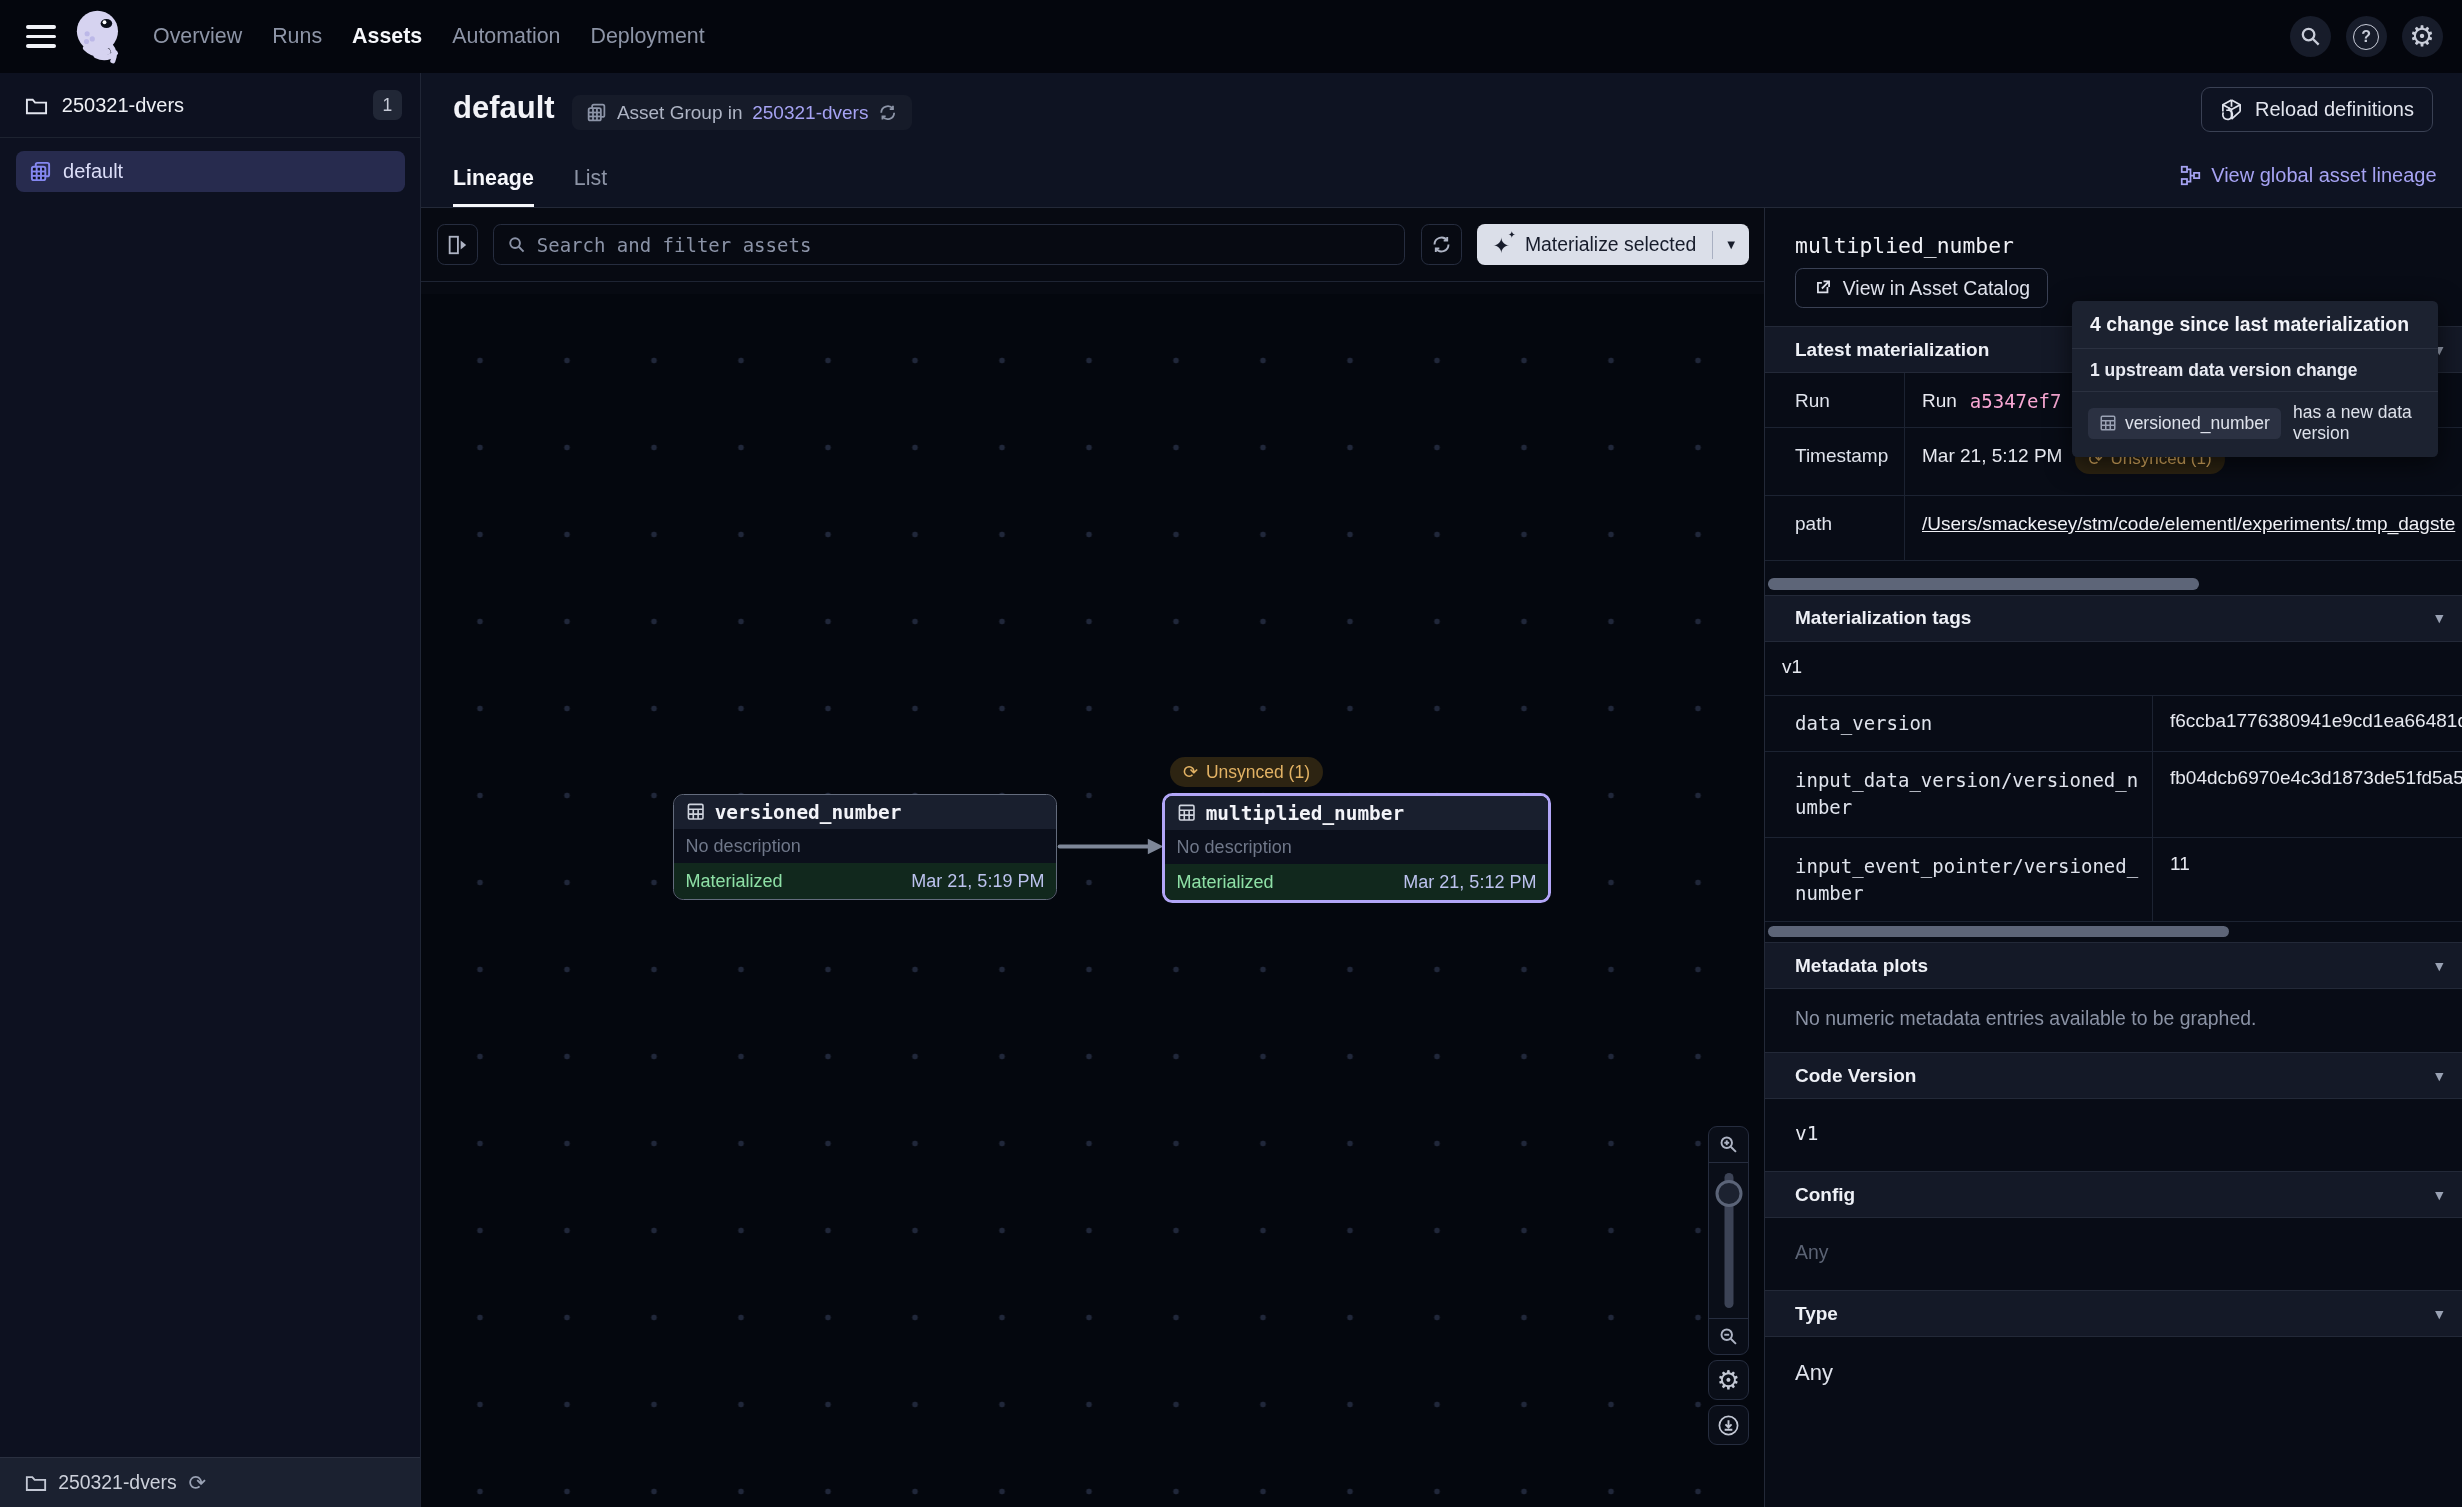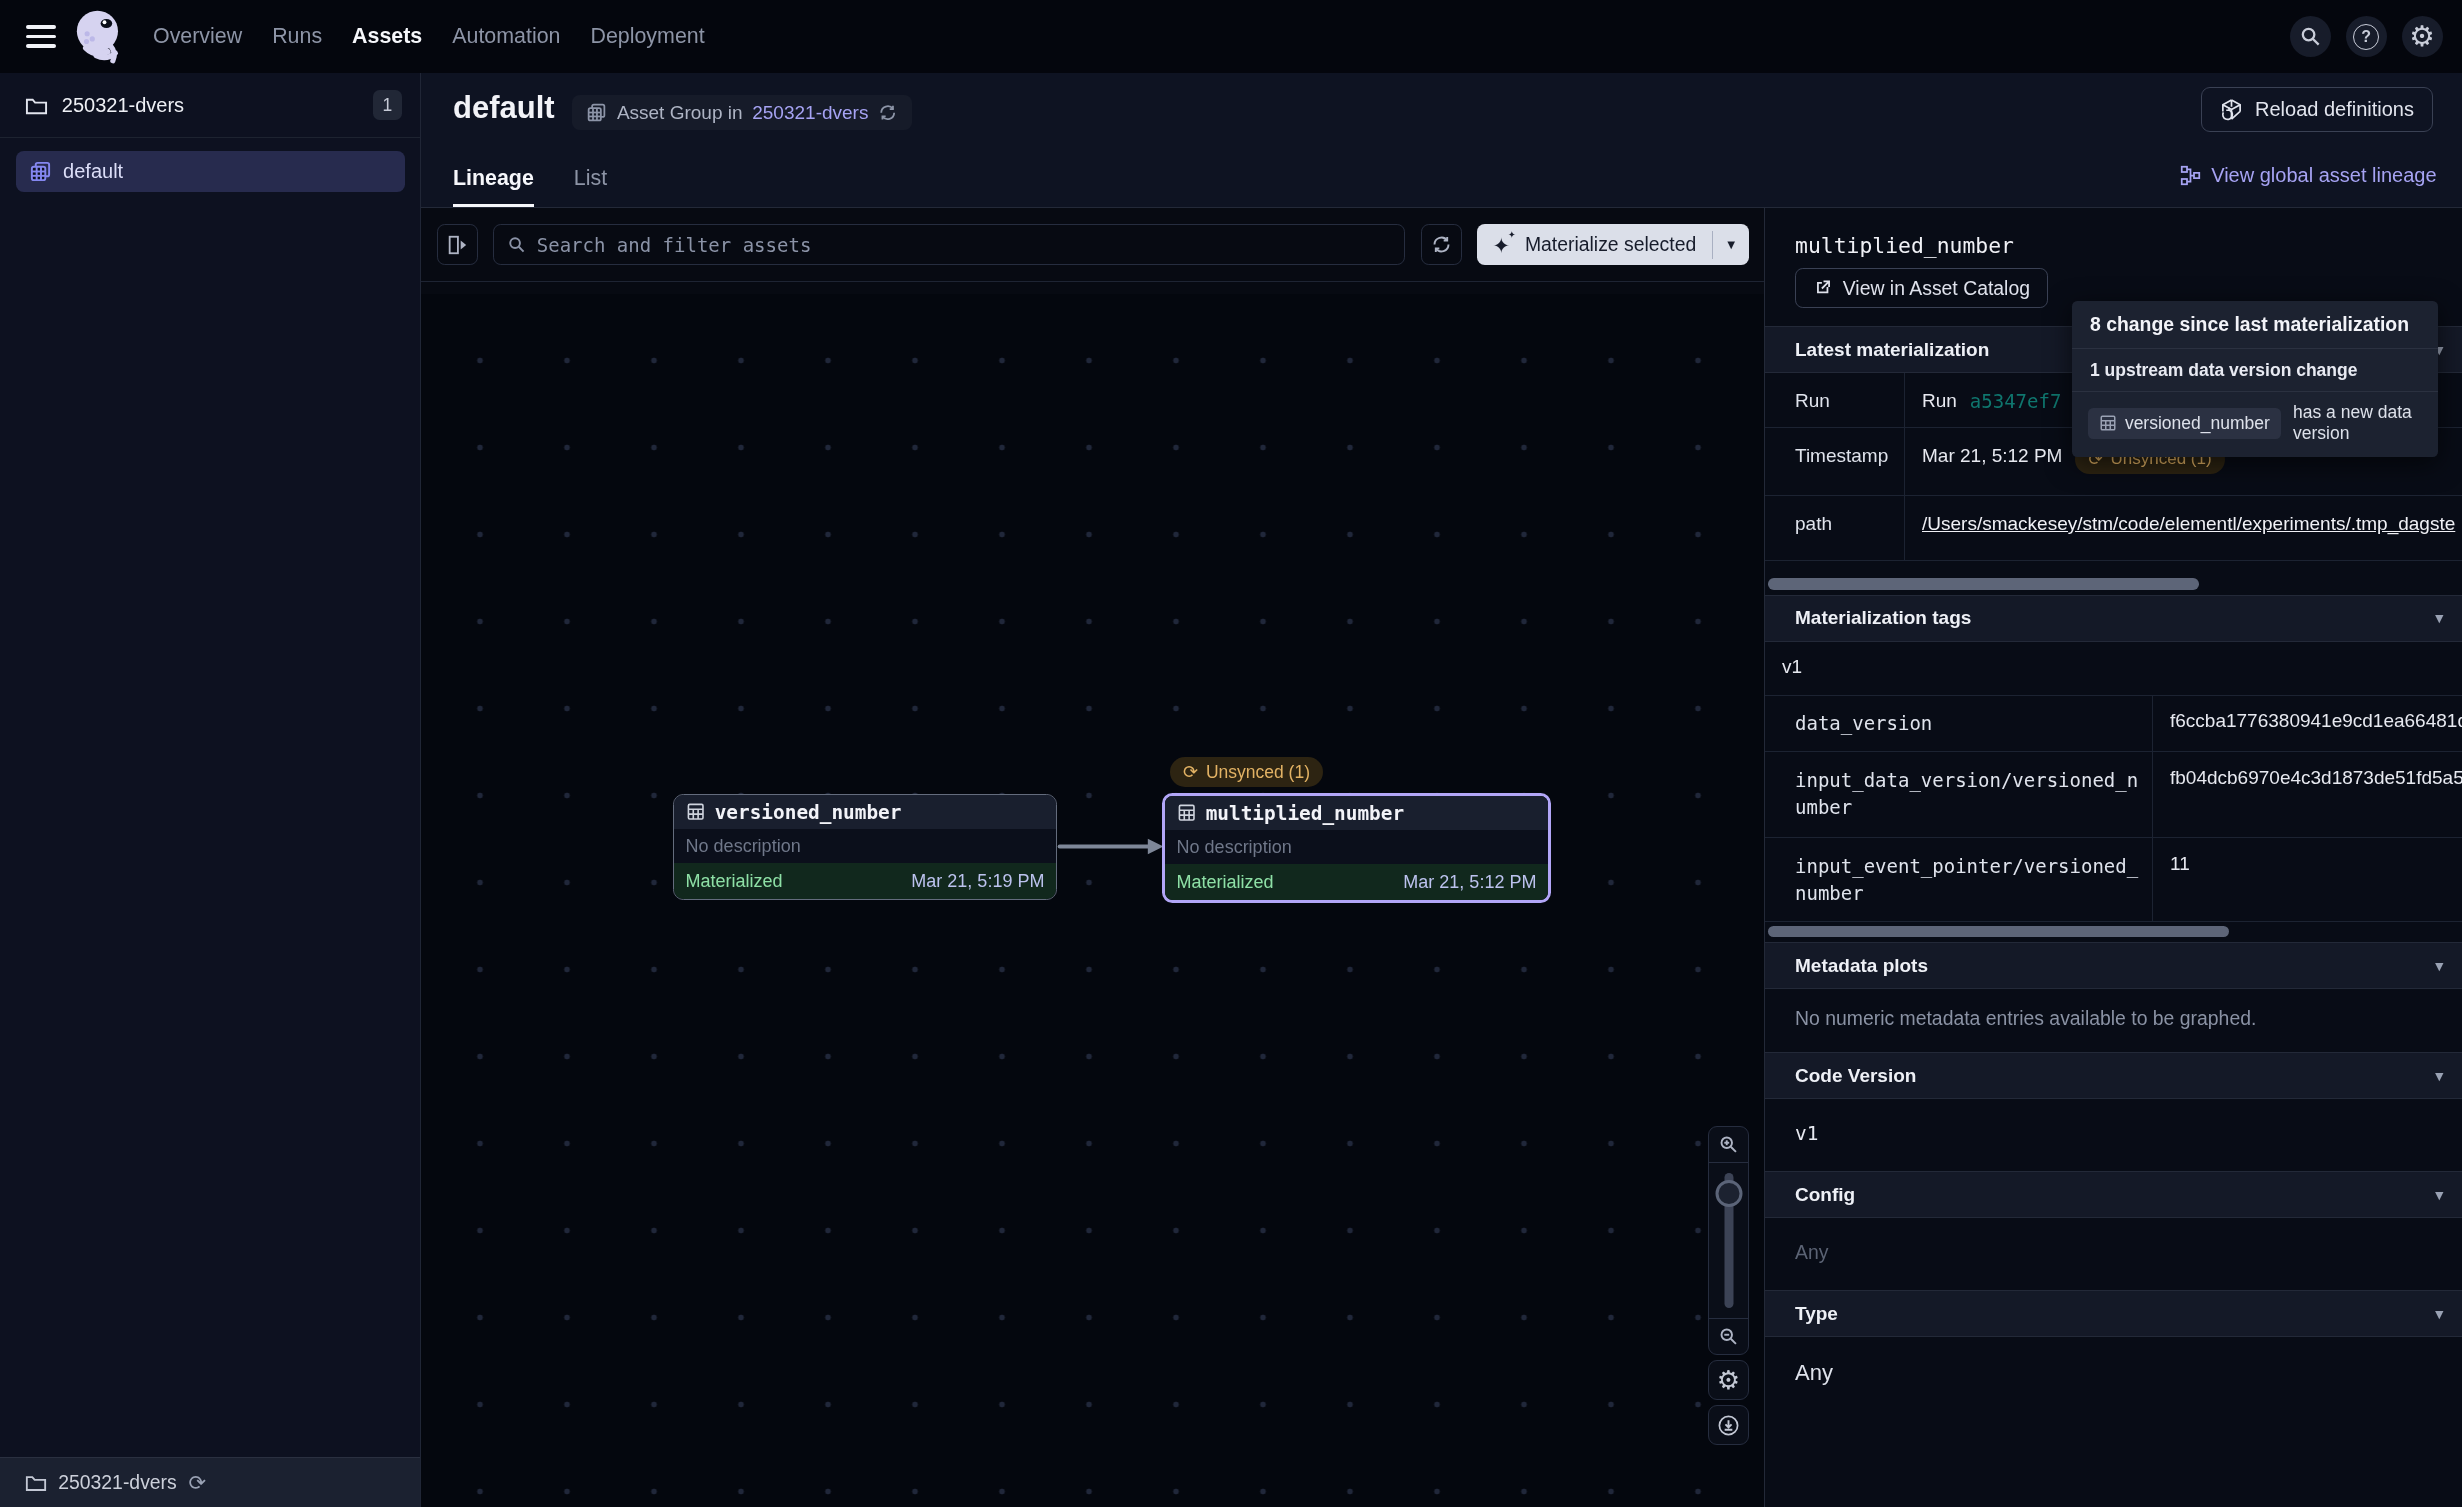--- a/index.html
+++ b/index.html
@@ -125,21 +125,21 @@
   .sec-header .t { font-size:19px; font-weight:bold; color:#eef0f6; }
   .sec-header .chev { margin-left:auto; color:#99a1b3; font-size:14.2px; padding-right:7.8px; }
   .kv-row { display:flex; border-bottom:0.6px solid #1c2332; align-items:stretch; }
   .kv-key { flex:none; width:140px; padding:17px 6.5px 17px 30px; font-size:19px; color:#dfe3ec;
     border-right:0.6px solid #1c2332; }
   .kv-val { flex:1; padding:17px 0 17px 17px; font-size:19px; color:#e7e9f0; display:flex;
     align-items:flex-start; gap:13px; overflow:hidden; white-space:nowrap; }
   .row-run   { height:55px; }
   .row-stamp { height:68px; }
   .row-path  { height:65px; }
-  .link { color:#0f766e; cursor:pointer; }
+  .link { color:#f9a8d4; cursor:pointer; }
   .path-link { color:#f0f1f6; text-decoration:underline; cursor:pointer; }
   .hscroll { height:11.6px; border-radius:5.8px; background:#5d6578; margin:17px 0 5.2px 2.6px; cursor:pointer; }
   .hs1 { width:431px; } .hs2 { width:461px; margin-top:3.9px; }
   .tag-key { width:388px; font-family:"DejaVu Sans Mono", monospace; word-break:break-all;
     line-height:27px; padding-top:14.2px; padding-bottom:14.2px; }
   .tag-val { padding-top:14.2px; align-items:flex-start; }
   .tagrow-1 { min-height:49px; } .tagrow-2 { min-height:49px; }
   .tagrow-3 { min-height:86px; } .tagrow-4 { min-height:78px; }
   .sec-content { padding:18px 30px 22px 30px; font-size:19.4px; }
   .dim-text { color:#8a92a4; }
@@ -475,21 +475,21 @@
 
     <div class="sec-header">
       <span class="t">Type</span>
       <span class="chev">▼</span>
     </div>
     <div class="sec-content big-any" style="padding-top:23px;">Any</div>
   </div>
 </section>
 
 <div class="popup">
-  <div class="r1">8 change since last materialization</div>
+  <div class="r1">4 change since last materialization</div>
   <div class="r2">1 upstream data version change</div>
   <div class="r3">
     <span class="asset-pill">
       <svg class="ic" width="18" height="18" viewBox="0 0 24 24" fill="none" stroke="#9aa2b4" stroke-width="2">
         <rect x="3" y="3" width="18" height="18" rx="1.5"></rect>
           <line x1="3" y1="9" x2="21" y2="9"></line>
         <line x1="3" y1="15" x2="21" y2="15"></line>
           <line x1="9" y1="9" x2="9" y2="21"></line>
           <line x1="15" y1="9" x2="15" y2="21"></line>
       </svg>

